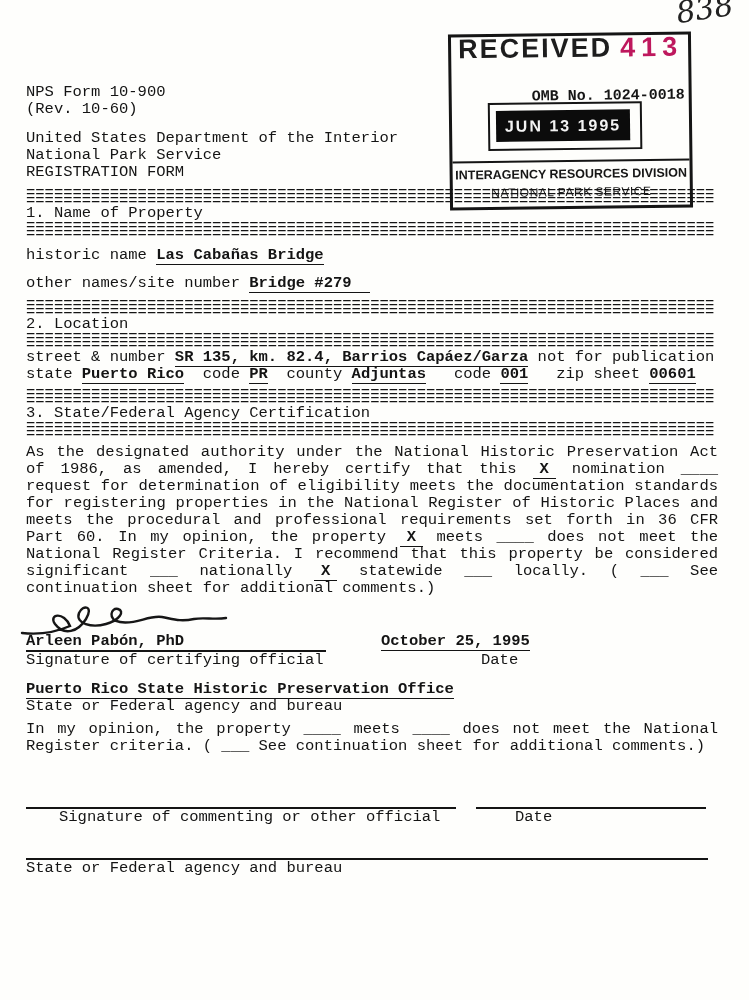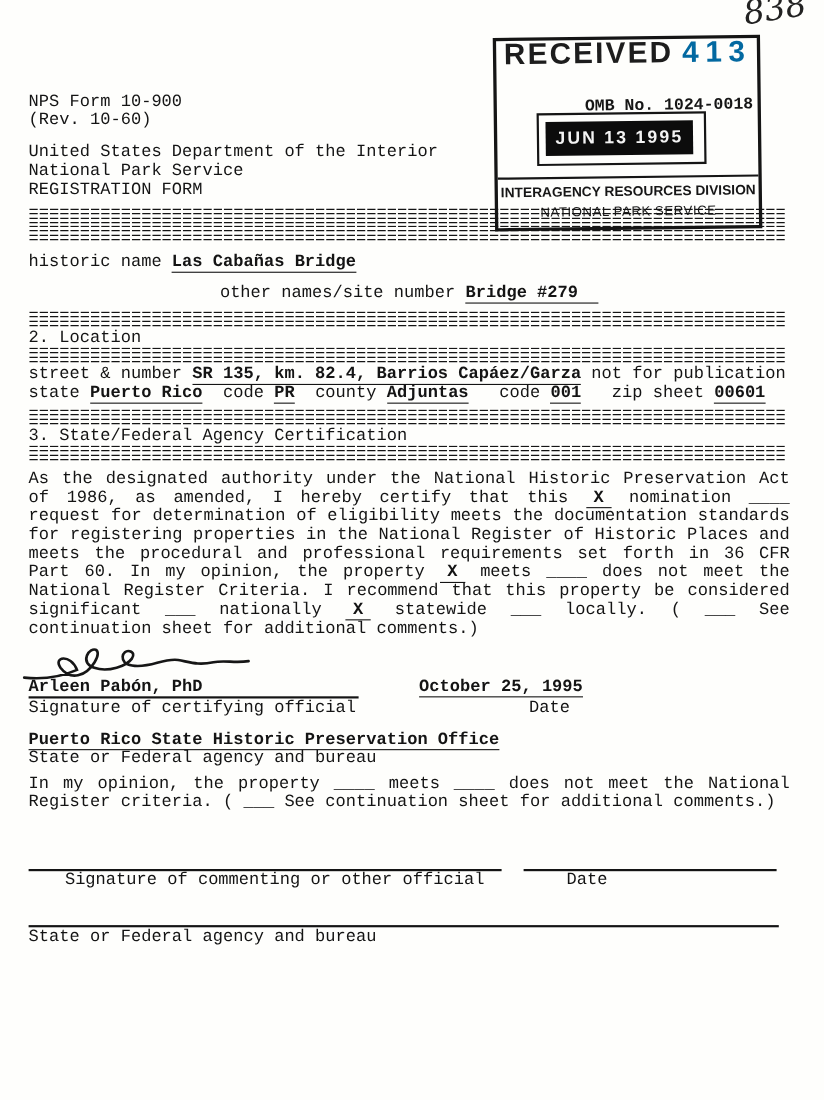--- a/index.html
+++ b/index.html
@@ -20,21 +20,21 @@
     white-space: pre;
     line-height: 8px;
     font-size: 15.5px;
     overflow: hidden;
     height: 16px;
     margin: 0;
   }
   .mt6  { margin-top: 6px; }
   .mt8  { margin-top: 8px; }
   .mt9  { margin-top: 9px; }
-  .mt11 { margin-top: 11px; text-align: center; }
+  .mt11 { margin-top: 11px; }
   .mt12 { margin-top: 12px; }
   .mt16 { margin-top: 16px; }
   .mt22 { margin-top: 22px; }
   .mt36 { margin-top: 36px; }
   .mt42 { margin-top: 42px; }
 
   .row { white-space: pre; }
   .u { font-weight: 700; border-bottom: 1.8px solid #141414; }
   .m { font-weight: 700; border-bottom: 1.8px solid #141414; padding: 0 7px; }
 
@@ -73,21 +73,21 @@
     border: 3px solid #151515;
     transform: rotate(-0.7deg);
     background: rgba(255,255,255,0.0);
   }
   .stamp-received {
     position: absolute; left: 7px; top: 4px;
     font-family: "Liberation Sans", sans-serif;
     font-weight: 700; font-size: 27px; letter-spacing: 2px;
     color: #1d1d1d; white-space: nowrap;
   }
-  .stamp-received .num { color: #0369a1; font-weight: 600; letter-spacing: 6px; padding-left: 8px; }
+  .stamp-received .num { color: #be185d; font-weight: 600; letter-spacing: 6px; padding-left: 8px; }
   .stamp-omb {
     position: absolute; right: 4px; top: 52px;
     font-family: "Liberation Mono", monospace; font-size: 15px; font-weight: 700;
     color: #161616; white-space: nowrap;
   }
   .stamp-inner-rect {
     position: absolute; left: 36px; top: 66px;
     width: 154px; height: 48px;
     border: 2.5px solid #151515;
   }
@@ -131,20 +131,21 @@
   <div>NPS Form 10-900</div>
   <div>(Rev. 10-60)</div>
 
   <div class="mt12">United States Department of the Interior</div>
   <div>National Park Service</div>
 
   <div>REGISTRATION FORM</div>
 
   <div class="divider mt8">==========================================================================
 ==========================================================================</div>
+  <div>1. Name of Property</div>
   <div class="divider">==========================================================================
 ==========================================================================</div>
 
   <div class="row mt9"><span>historic name </span><span class="u">Las Cabañas Bridge</span></div>
   <div class="row mt11"><span>other names/site number </span><span class="u">Bridge #279&nbsp;&nbsp;</span></div>
 
   <div class="divider mt8">==========================================================================
 ==========================================================================</div>
   <div>2. Location</div>
   <div class="divider">==========================================================================

